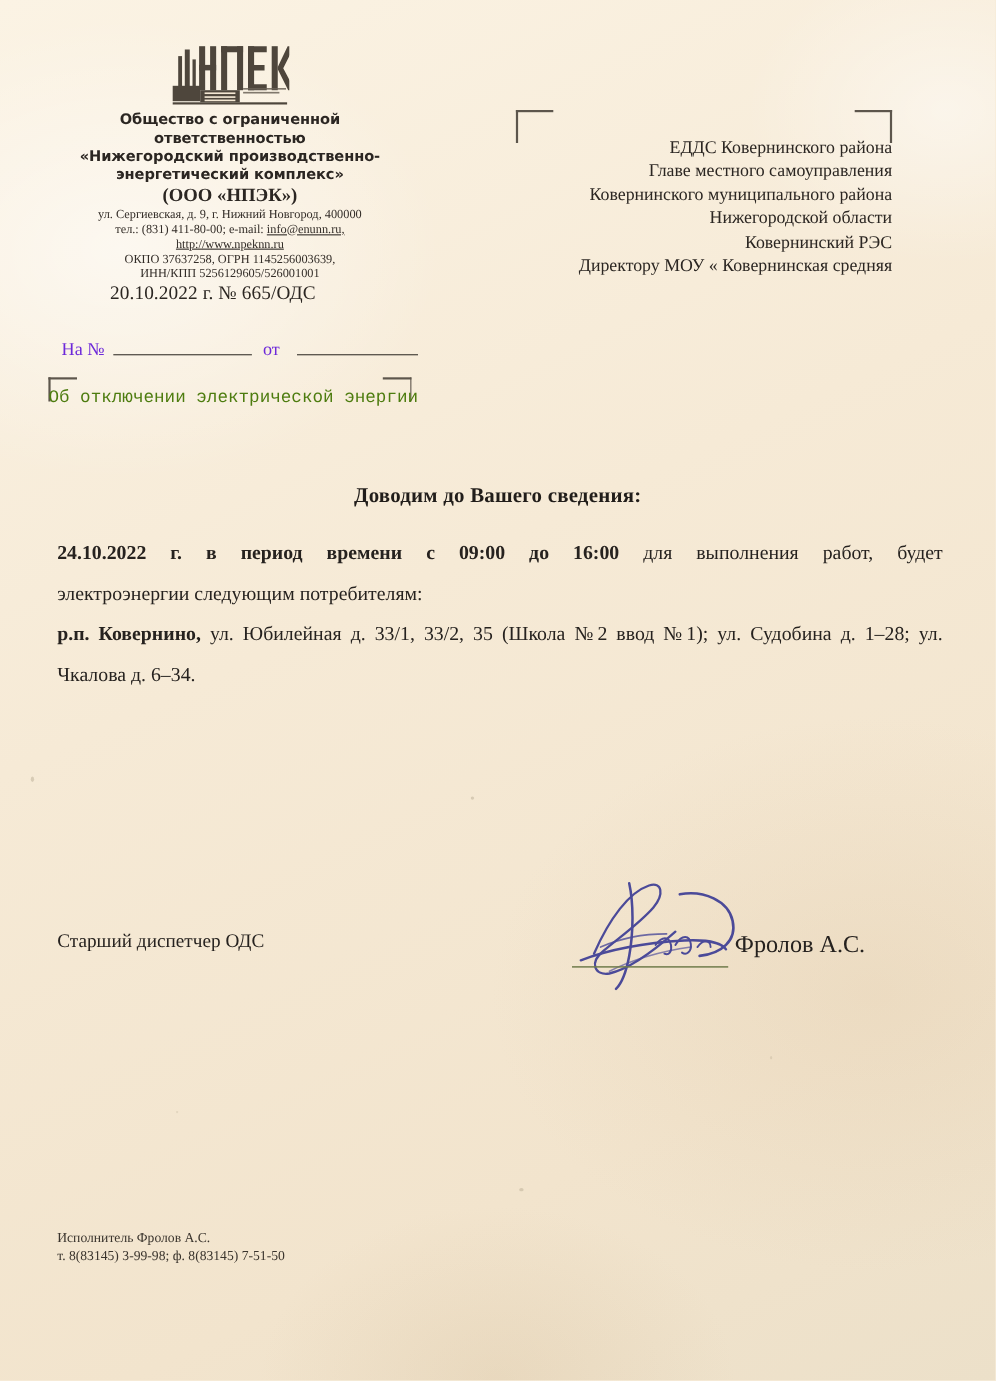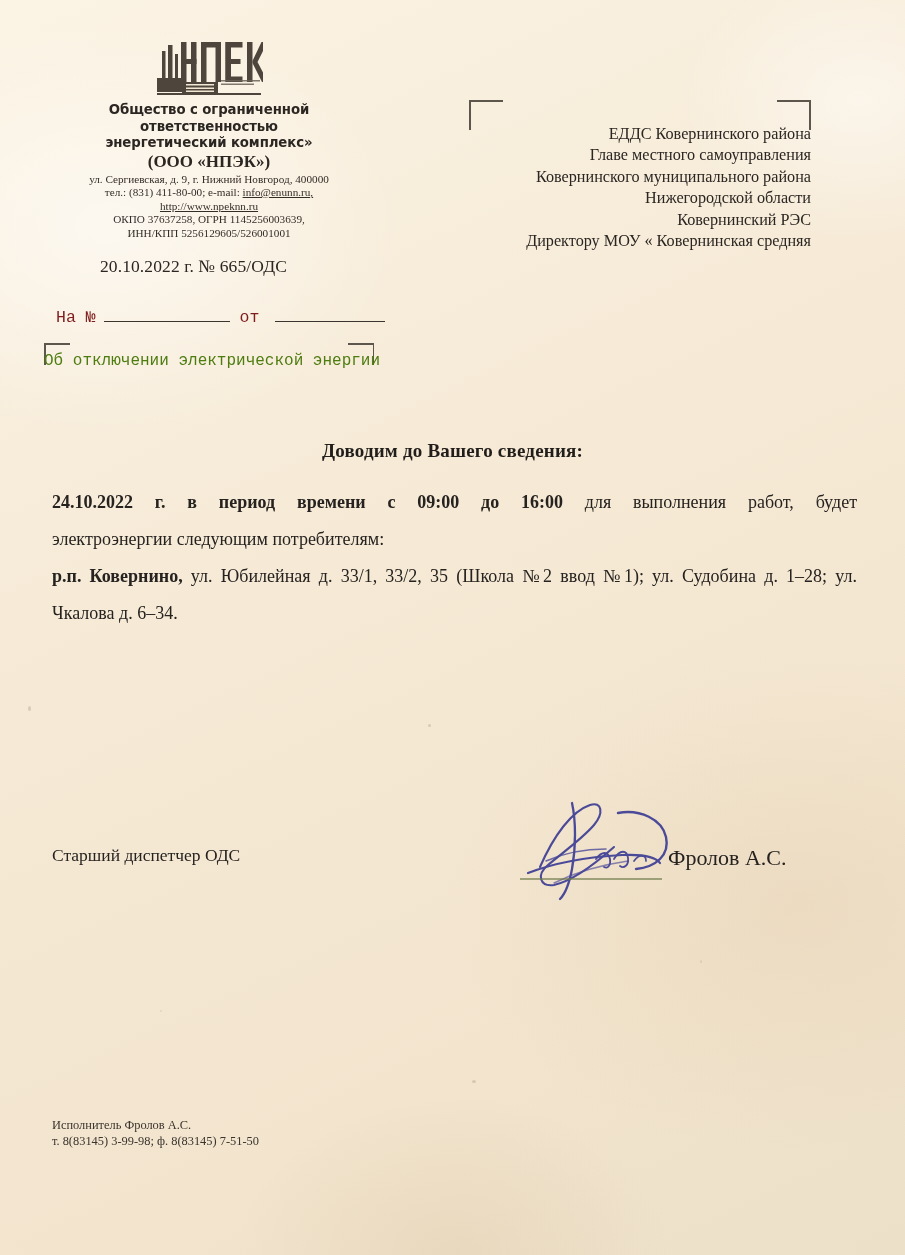--- a/index.html
+++ b/index.html
@@ -57,22 +57,22 @@
     font-size:16.2px;line-height:21.4px;color:#2b2622;text-align:right;
   }
   .addressee div{white-space:nowrap;}
 
   .brk{position:absolute;pointer-events:none;}
   .brk i{position:absolute;background:#5d564c;display:block;}
 
   
   .refline{
     position:absolute;left:56px;top:308px;
-    font-size:16.5px;color:#7f1d1d;
-    display:flex;align-items:baseline;gap:0;font-family:Liberation Mono, monospace;
+    font-size:16.5px;color:#6d28d9;
+    display:flex;align-items:baseline;gap:0;
   }
   .refline .lbl{margin-right:8px;}
   .rule{display:inline-block;height:0;border-bottom:1.6px solid #3a352e;vertical-align:2px;}
   .rule.r1{width:126px;margin-right:10px;}
   .rule.r2{width:110px;margin-left:8px;}
 
   .subject{
     position:absolute;left:44px;top:352px;
     font-size:16px;color:#4d7c0f;white-space:nowrap;font-family:Liberation Mono, monospace;
   }
@@ -152,20 +152,21 @@
 
         <rect x="4" y="118" width="208" height="4"></rect>
       </g>
       <g fill="#6b6358" opacity=".85">
         <rect x="132" y="92" width="78" height="3"></rect>
         <rect x="132" y="99" width="66" height="3"></rect>
       </g>
     </svg>
 
     <div class="org-name">Общество с ограниченной ответственностью</div>
+    <div class="org-name">«Нижегородский производственно-</div>
     <div class="org-name">энергетический комплекс»</div>
     <div class="org-abbr">(ООО «НПЭК»)</div>
 
     <div class="org-contacts">
       <div>ул. Сергиевская, д. 9, г. Нижний  Новгород, 400000</div>
       <div><span>тел.: (831) 411-80-00; e-mail: </span><span class="u">info@enunn.ru,</span></div>
       <div><span class="u">http://www.npeknn.ru</span></div>
       <div>ОКПО 37637258, ОГРН 1145256003639,</div>
       <div>ИНН/КПП 5256129605/526001001</div>
     </div>

